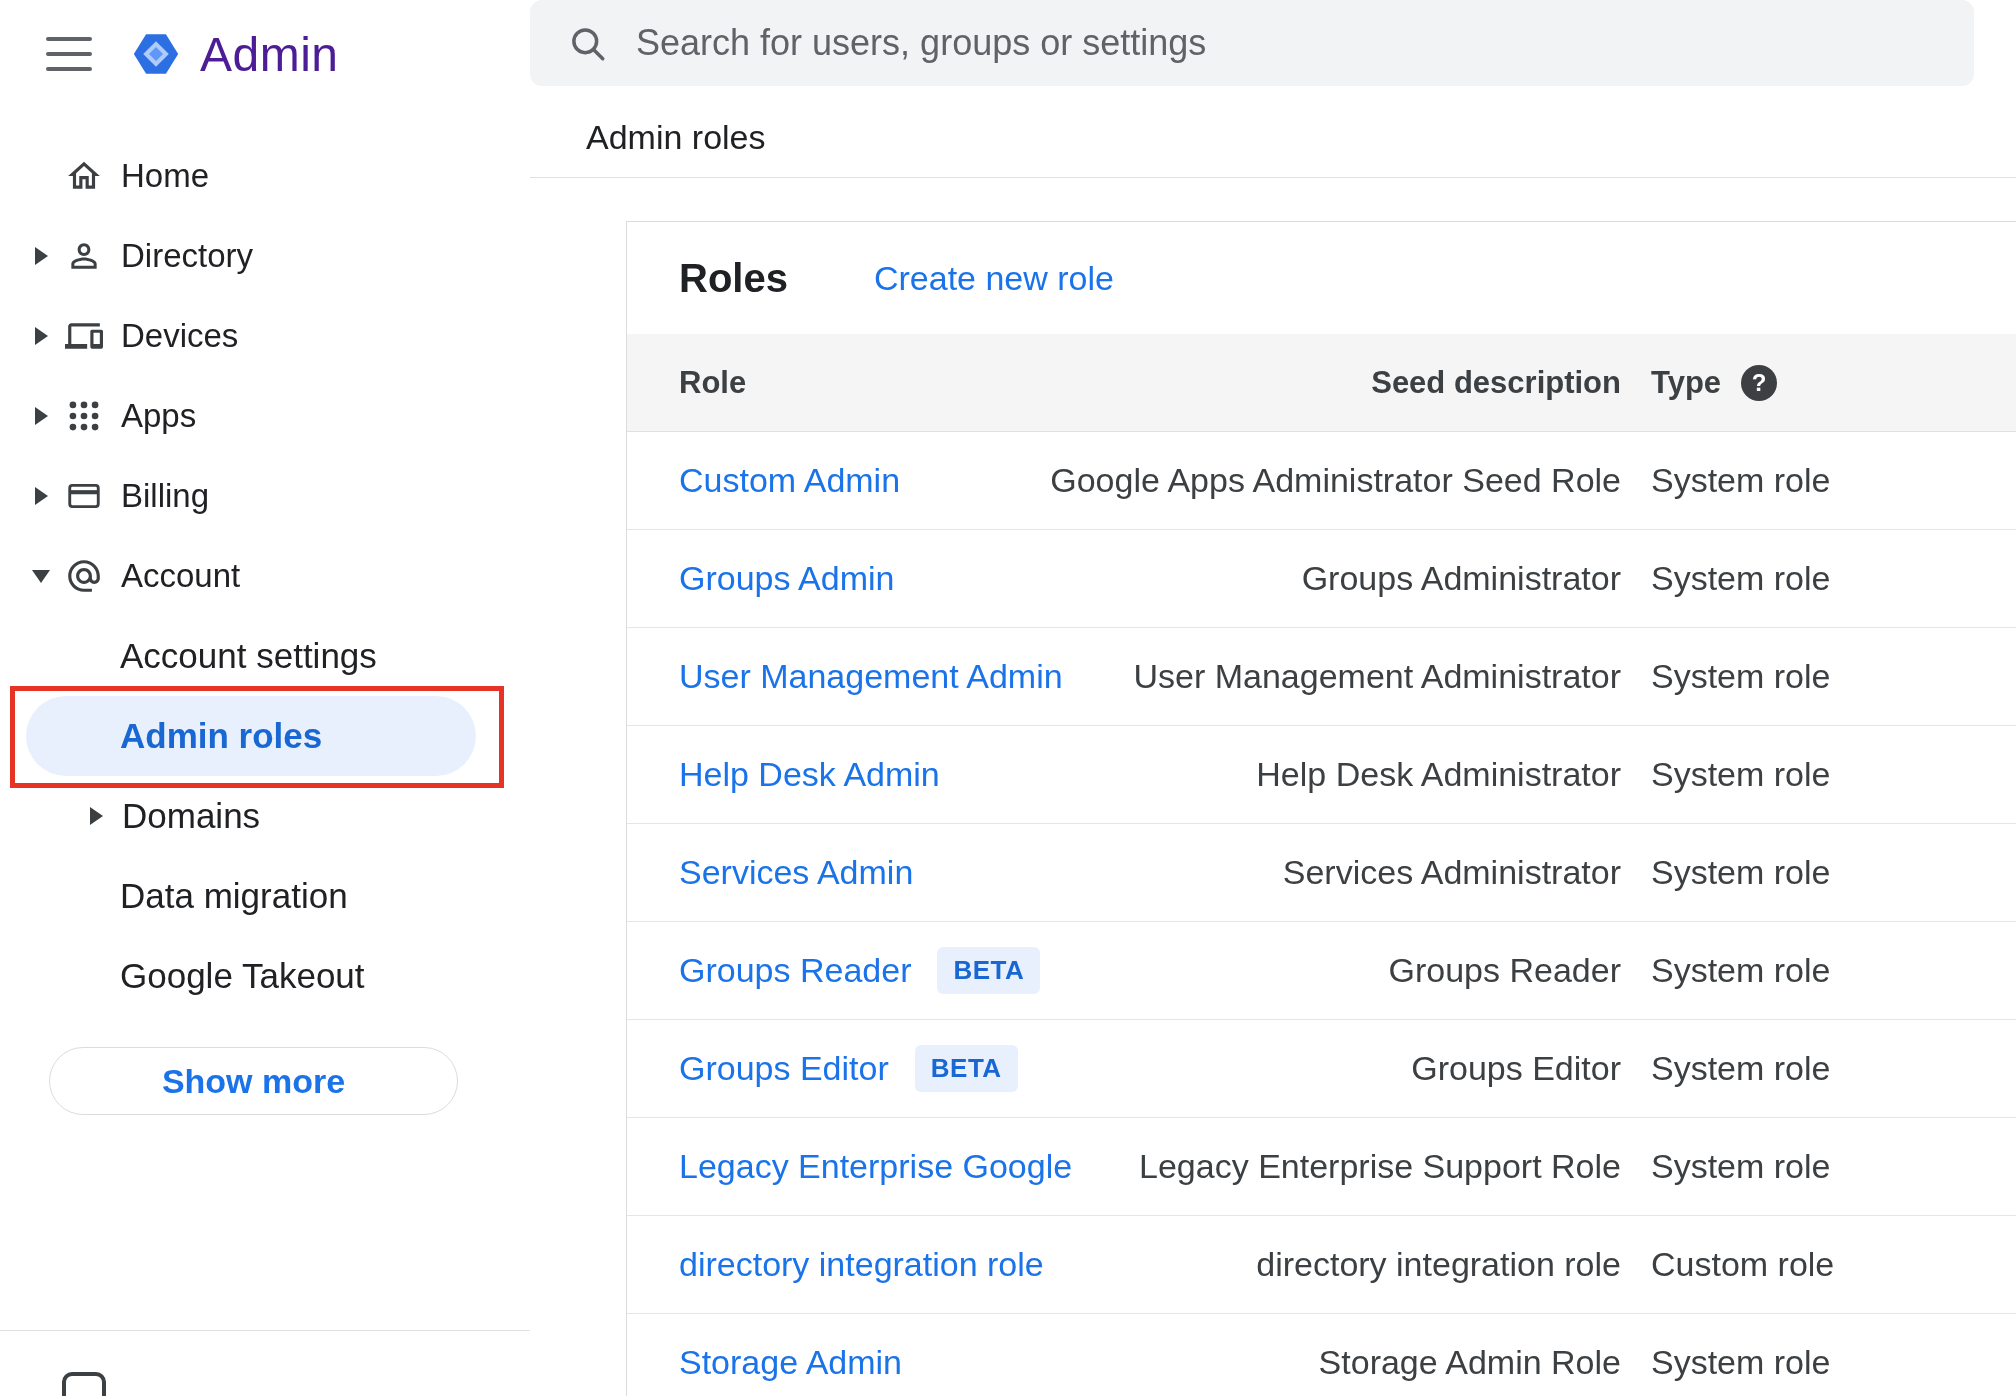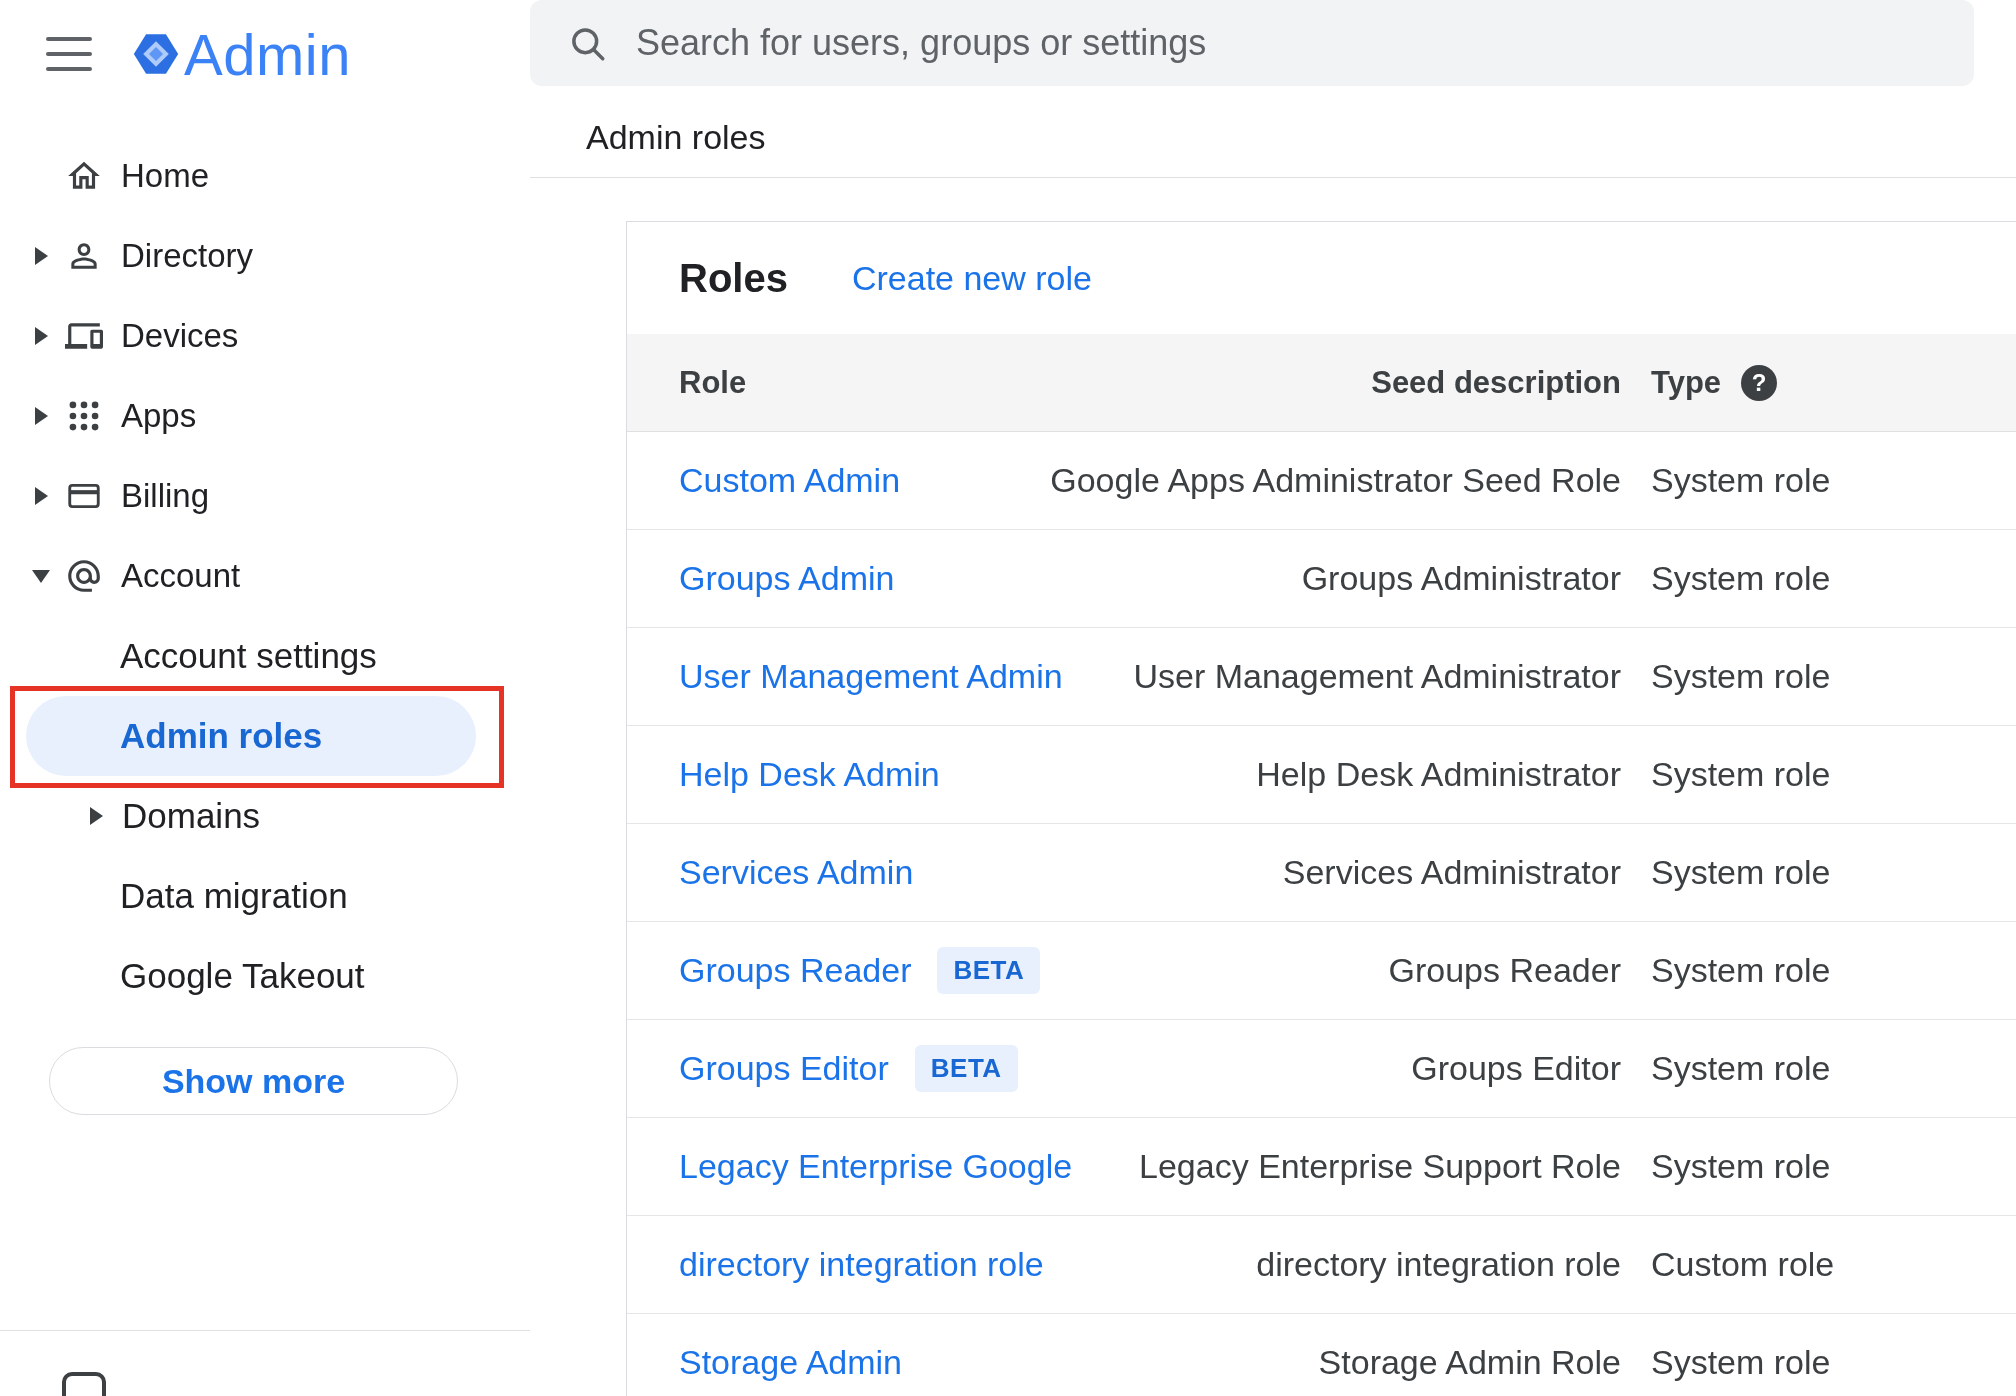--- a/index.html
+++ b/index.html
@@ -15,21 +15,21 @@
     font-family:"Liberation Sans", sans-serif;color:var(--text_primary);}
   body{position:relative;}
 
   
   .sidebar{position:absolute;left:0;top:0;width:530px;height:100%;background:#fff;}
   .sb-header{position:absolute;top:0;left:0;height:108px;display:flex;align-items:center;padding-left:46px;}
   .hamburger{width:46px;height:34px;display:flex;flex-direction:column;justify-content:space-between;background:none;border:0;cursor:pointer;}
   .hamburger span{height:4px;background:#5f6368;border-radius:2px;}
   .logo{display:flex;align-items:center;margin-left:36px;}
   .logo svg{width:56px;height:56px;display:block;}
-  .logo-title{font-size:58px;color:#3b82f6;letter-spacing:0.5px;}
+  .logo-title{font-size:48px;color:#4c1d95;margin-left:16px;letter-spacing:0.5px;}
 
   .nav{position:absolute;top:136px;left:0;right:0;}
   .nav-item{display:flex;align-items:center;height:80px;padding-left:21px;cursor:pointer;}
   .caret-box{width:40px;display:flex;justify-content:center;align-items:center;flex:none;}
   .nav-icon{width:46px;display:flex;justify-content:center;align-items:center;flex:none;margin-right:14px;}
   .nav-icon svg{width:38px;height:38px;display:block;}
   .nav-label{font-size:33px;color:var(--text_primary);}
   .nav-sub{display:flex;align-items:center;height:80px;padding-left:120px;font-size:35px;color:var(--text_primary);cursor:pointer;}
   .nav-sub.has-caret{padding-left:90px;}
   .sub-caret{width:22px;margin-right:10px;display:flex;align-items:center;}
@@ -54,21 +54,21 @@
   .searchbar svg{width:42px;height:42px;flex:none;margin-right:28px;}
   .search-input{flex:1;border:0;background:transparent;font-size:36px;color:var(--text_primary);
     outline:none;font-family:inherit;}
   .search-input::placeholder{color:var(--text_secondary);opacity:1;}
 
   .breadcrumb{position:absolute;top:118px;left:56px;font-size:34px;color:var(--text_primary);}
   .top-divider{position:absolute;top:177px;left:0;right:0;height:1px;background:var(--divider);}
 
   .card{position:absolute;top:221px;left:96px;right:0;bottom:-2px;background:#fff;
     border-top:1px solid #dadce0;border-left:1px solid #dadce0;overflow:hidden;}
-  .card-header{height:112px;display:flex;align-items:center;padding-left:52px;}
+  .card-header{height:112px;display:flex;align-items:center;padding-left:52px;gap:22px;}
   .card-title{font-size:40px;font-weight:bold;color:var(--text_primary);}
   .create-link{margin-left:64px;font-size:34px;color:var(--link_blue);text-decoration:none;cursor:pointer;}
 
   .thead{height:98px;background:var(--table_header_bg);border-bottom:1px solid var(--divider);
     display:flex;align-items:center;color:var(--icon_gray);font-size:31px;font-weight:bold;}
   .col{box-sizing:border-box;text-align:right;}
   .col-role{width:422px;flex:none;padding-left:52px;display:flex;align-items:center;}
   .col-desc{width:602px;flex:none;padding-right:30px;}
   .col-type{flex:1;display:flex;align-items:center;}
   .trow{height:98px;display:flex;align-items:center;border-bottom:1px solid #e6e6e6;

